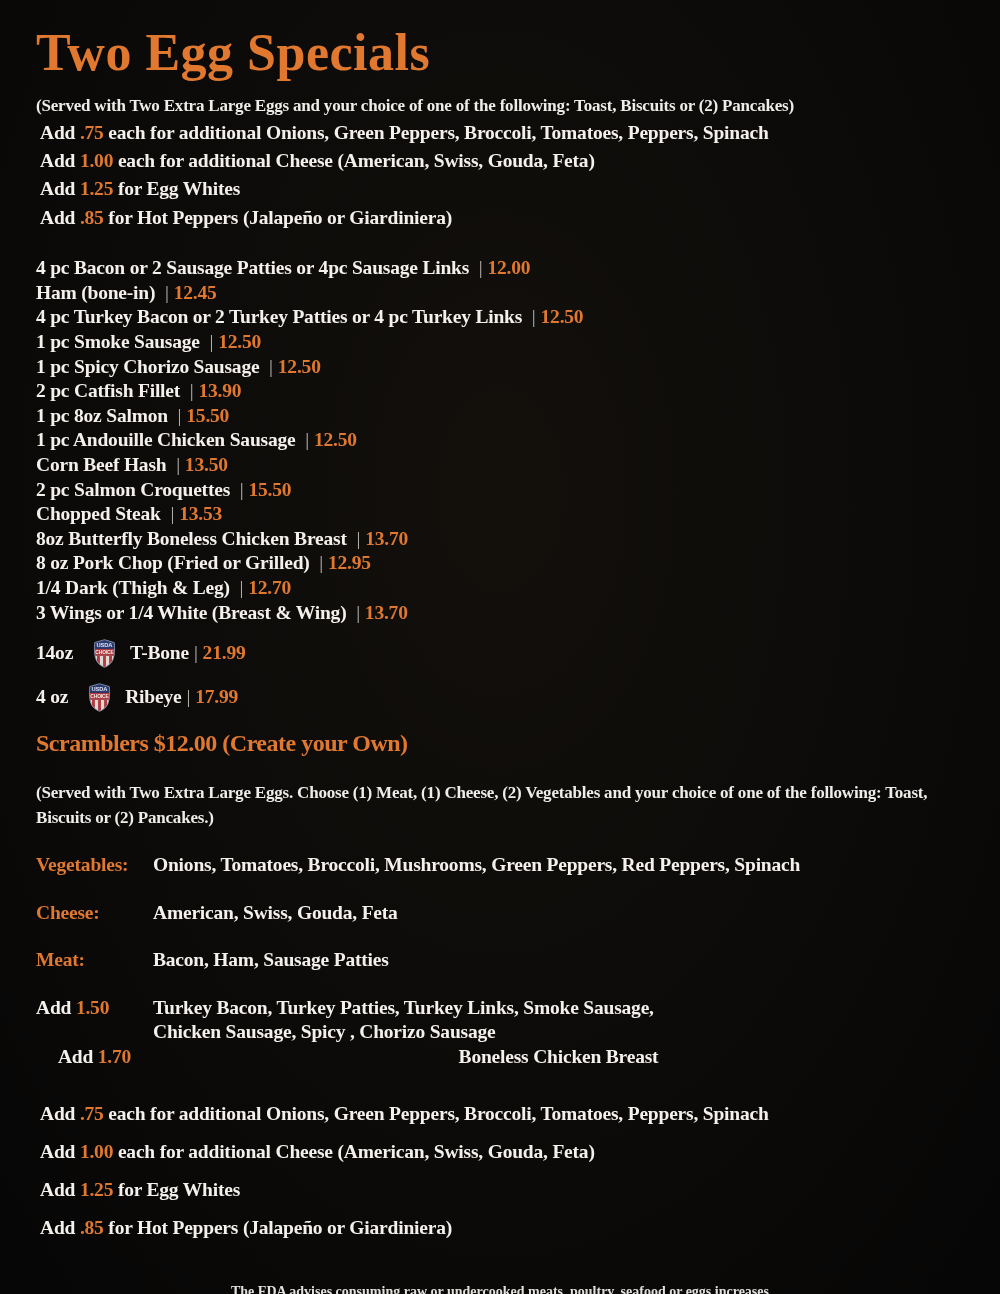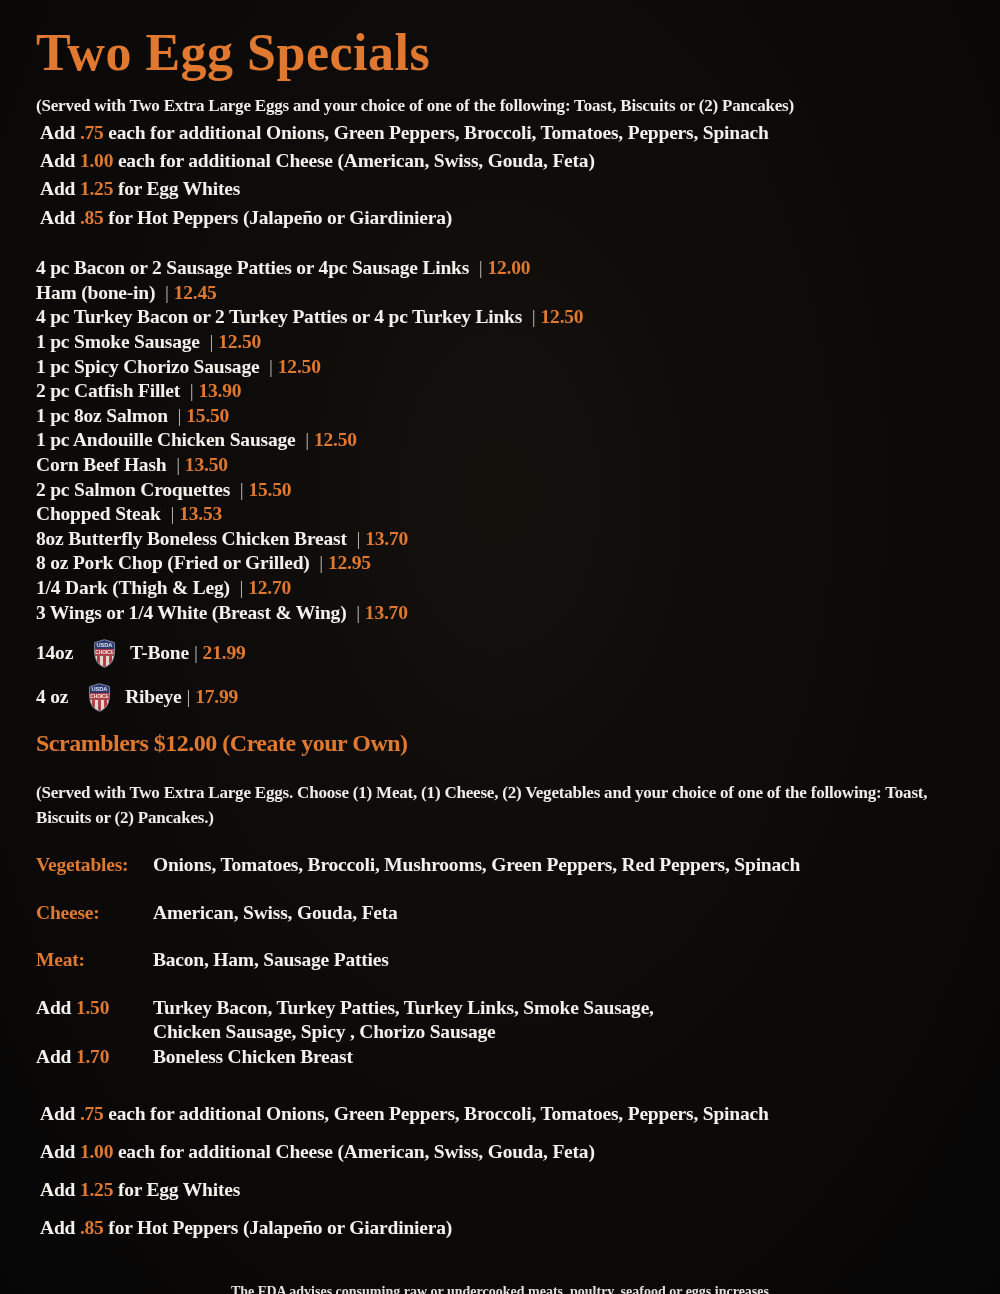--- a/index.html
+++ b/index.html
@@ -28,21 +28,21 @@
   #bottom-addons{margin-top:28px;}
   .price{color:var(--accent,#e0782f);}
   .accent{color:var(--accent,#e0782f);}
   .pipe{color:#b9b6b1;padding:0 5px;font-weight:400;}
   #items{margin-top:26px;}
   .item{font-size:19.5px;line-height:24.6px;margin:0;}
   .item-badge{display:flex;align-items:center;height:32px;margin-top:12px;}
   .badge{display:inline-flex;margin:0 14px 0 20px;flex:none;}
   #options{margin-top:20px;}
   .opt-row{display:flex;font-size:19.5px;line-height:24.5px;margin-top:23px;}
-  .opt-row.tight{margin-top:0;}
+  .opt-row.tight{margin-top:0;text-align:center;}
   .opt-label{width:117px;flex:none;}
   .opt-text{flex:1;}
   .footer{
     margin-top:36px;text-align:center;font-size:14px;line-height:22px;
     color:#e3e1de;letter-spacing:0;
   }
 </style>
 </head>
 <body>
 

